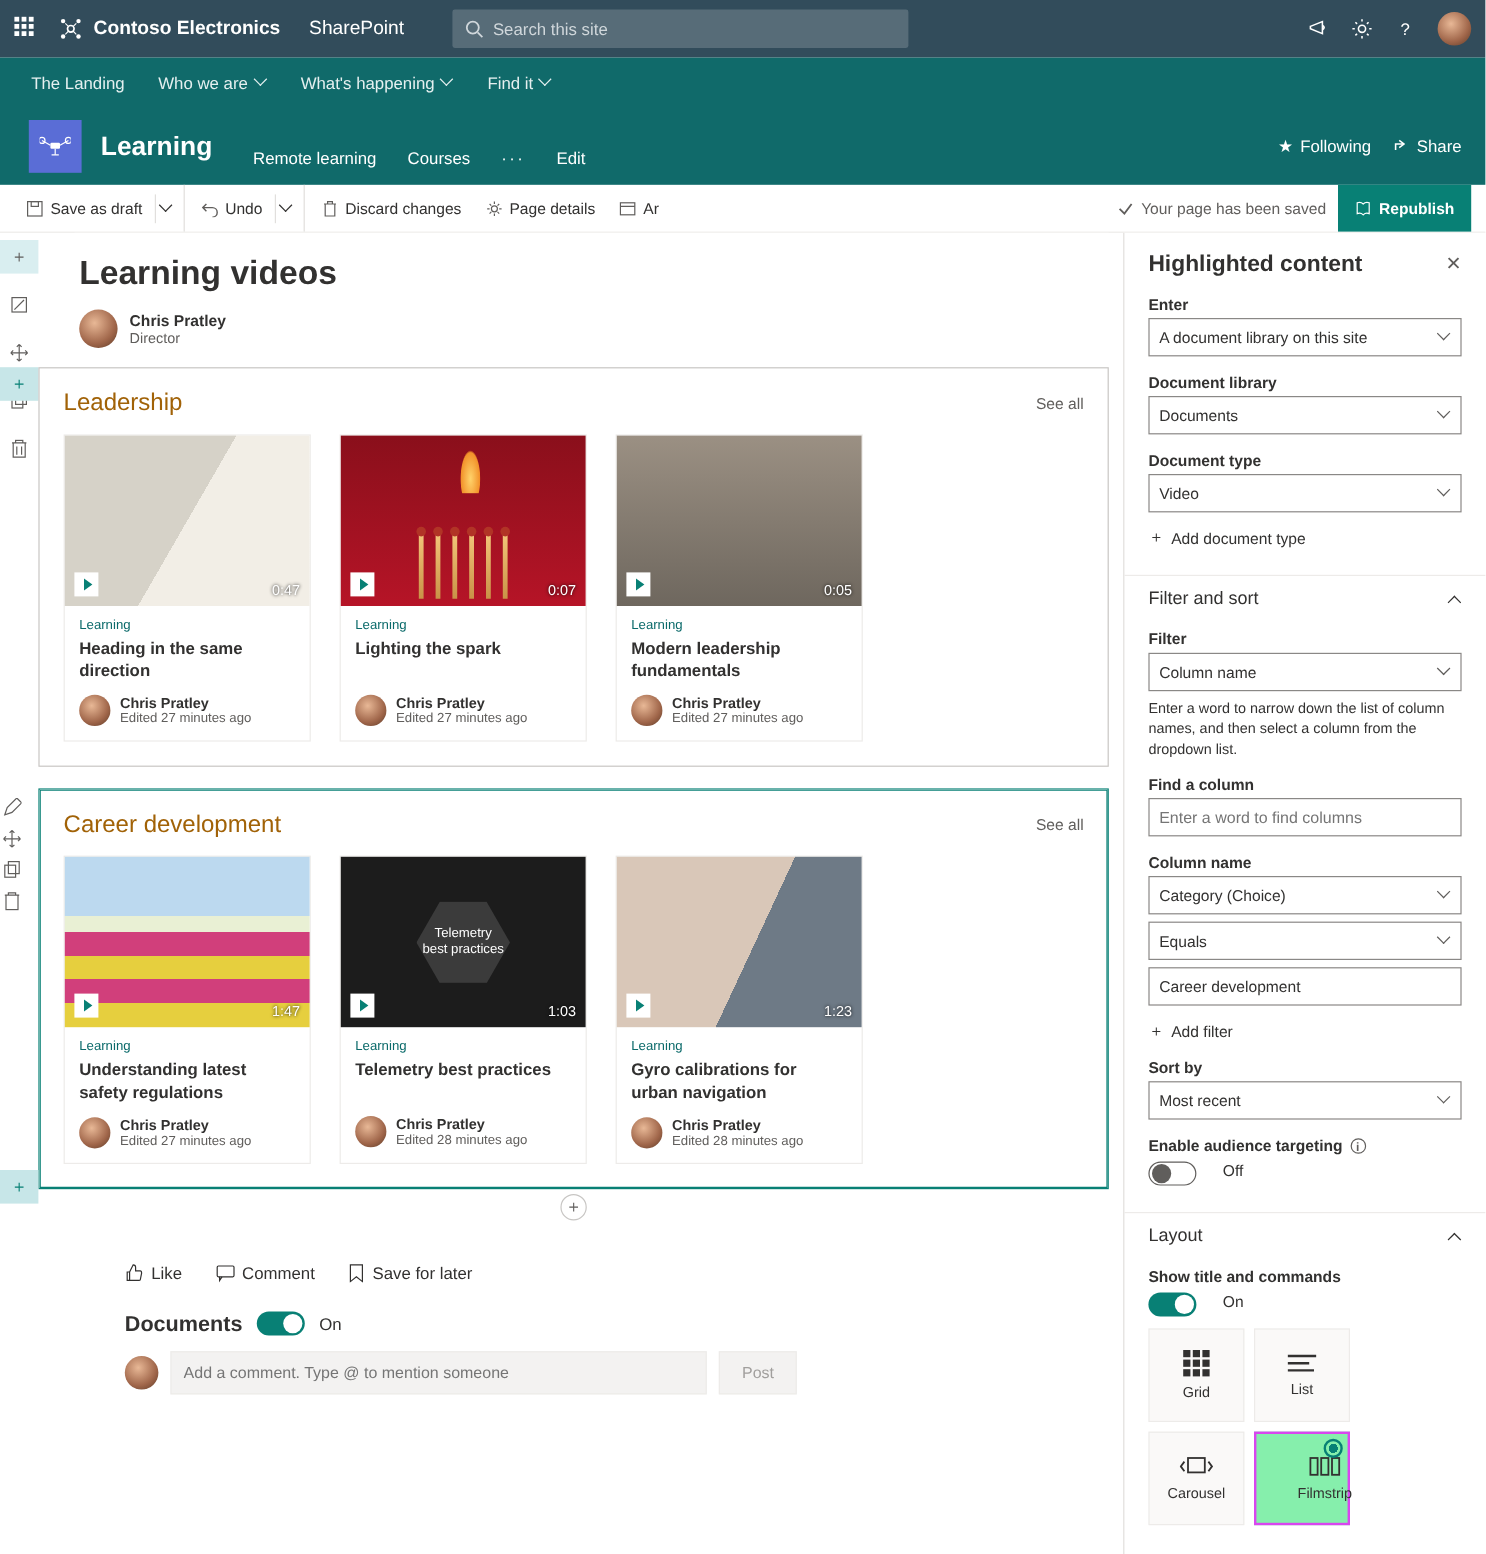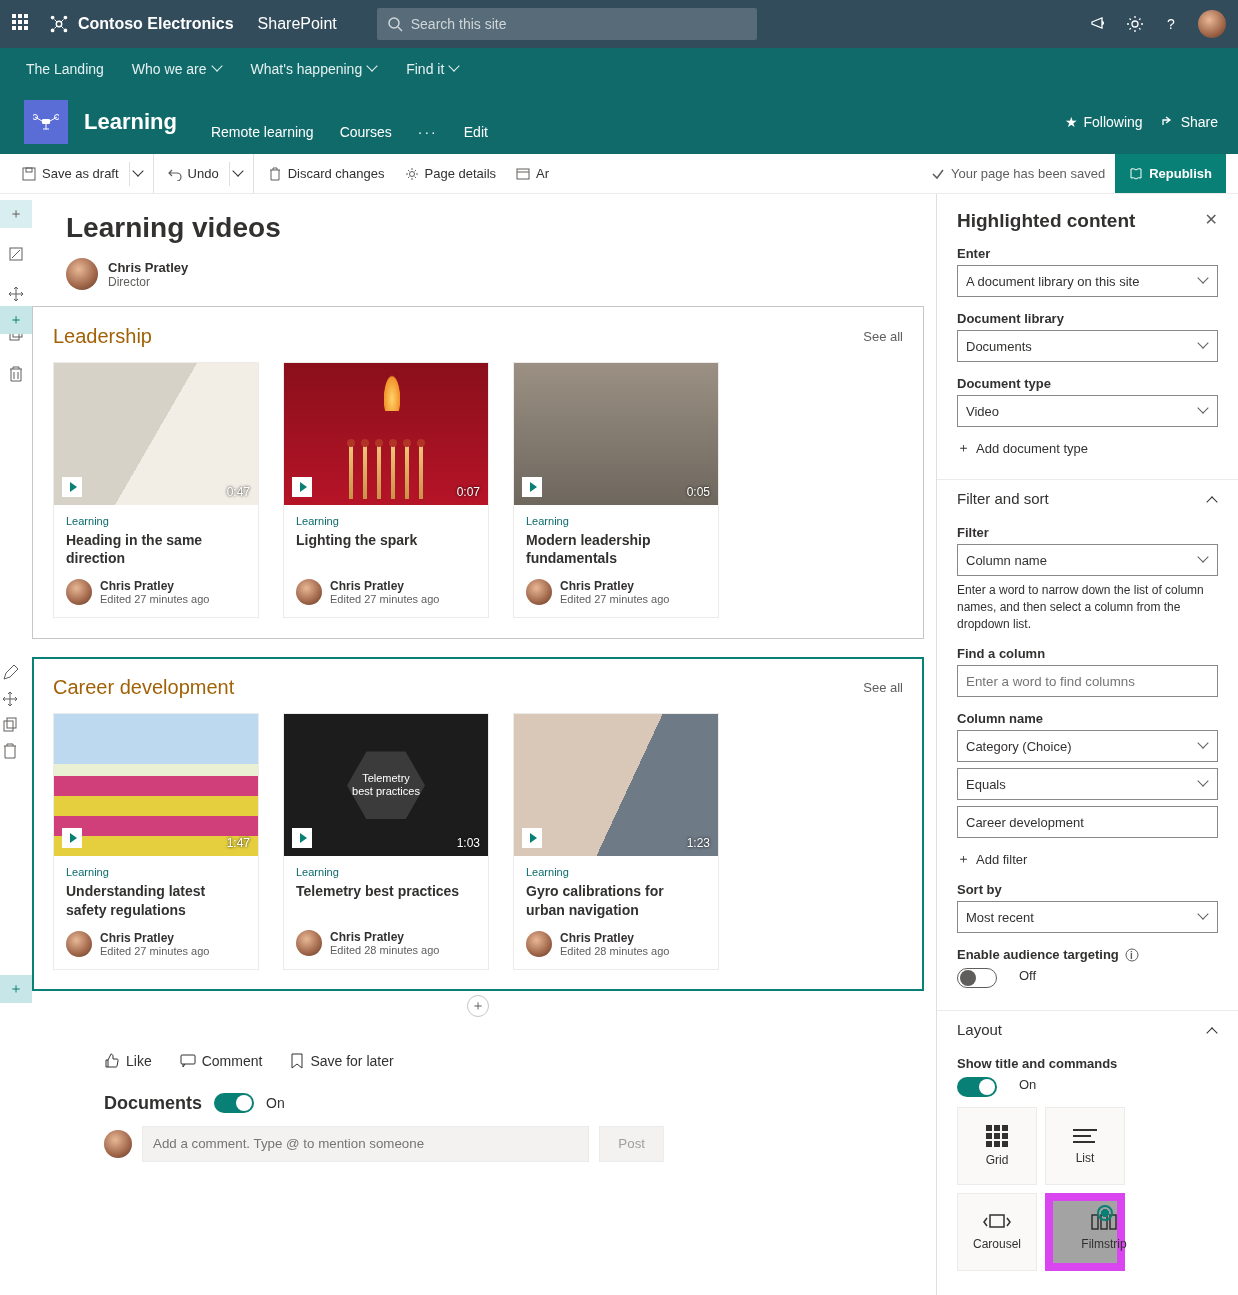--- a/index.html
+++ b/index.html
@@ -97,21 +97,21 @@
 .dropdown { height: 32px; border: 1px solid #8a8886; display: flex; align-items: center; justify-content: space-between; padding: 0 8px; background: #fff; }
 .dropdown .chev { color: #605e5c; }
 .text-input { height: 32px; border: 1px solid #8a8886; padding: 0 8px; width: 100%; }
 .add-link { display: flex; align-items: center; gap: 6px; color: #323130; margin-top: 12px; }
 .section-head { display: flex; justify-content: space-between; align-items: center; margin: 22px -20px 0; padding: 10px 20px 4px; border-top: 1px solid #edebe9; }
 .section-head h4 { font-size: 15px; font-weight: 400; }
 .helper { font-size: 12px; color: #323130; margin: 6px 0 2px; line-height: 1.4; }
 .toggle-row { display: flex; align-items: flex-start; gap: 22px; margin-top: 6px; }
 .layout-grid { display: grid; grid-template-columns: 80px 80px; gap: 8px; margin-top: 10px; }
 .layout-opt { border: 1px solid #edebe9; height: 78px; display: flex; flex-direction: column; align-items: center; justify-content: center; gap: 6px; font-size: 12px; color: #323130; background: #faf9f8; }
-.layout-opt.selected { border: 8px solid #d946ef; position: relative; background:#a3a3a3;padding-left:38px; }
+.layout-opt.selected { border: 2px solid #d946ef; position: relative; background:#86efac;padding-left:38px; }
 .layout-opt.selected::after { content:""; position:absolute; top:4px; right:4px; width:12px; height:12px; border:2px solid #088075; border-radius:50%; background: radial-gradient(circle,#088075 45%,transparent 46%); }
 .grid-glyph { display:grid; grid-template-columns:repeat(3,6px); grid-template-rows:repeat(3,6px); gap:2px; }
 .grid-glyph span { background:#323130; }
 .chev-down { width: 10px; height: 10px; display: inline-block; }
 .chev-down::before { content:""; display:block; width:7px; height:7px; border-right:1.5px solid currentColor; border-bottom:1.5px solid currentColor; transform: rotate(45deg); margin-top:-2px; }
 .chev-up::before { transform: rotate(-135deg); margin-top:4px; }
 svg { display: block; }
 </style>
 </head>
 <body>

